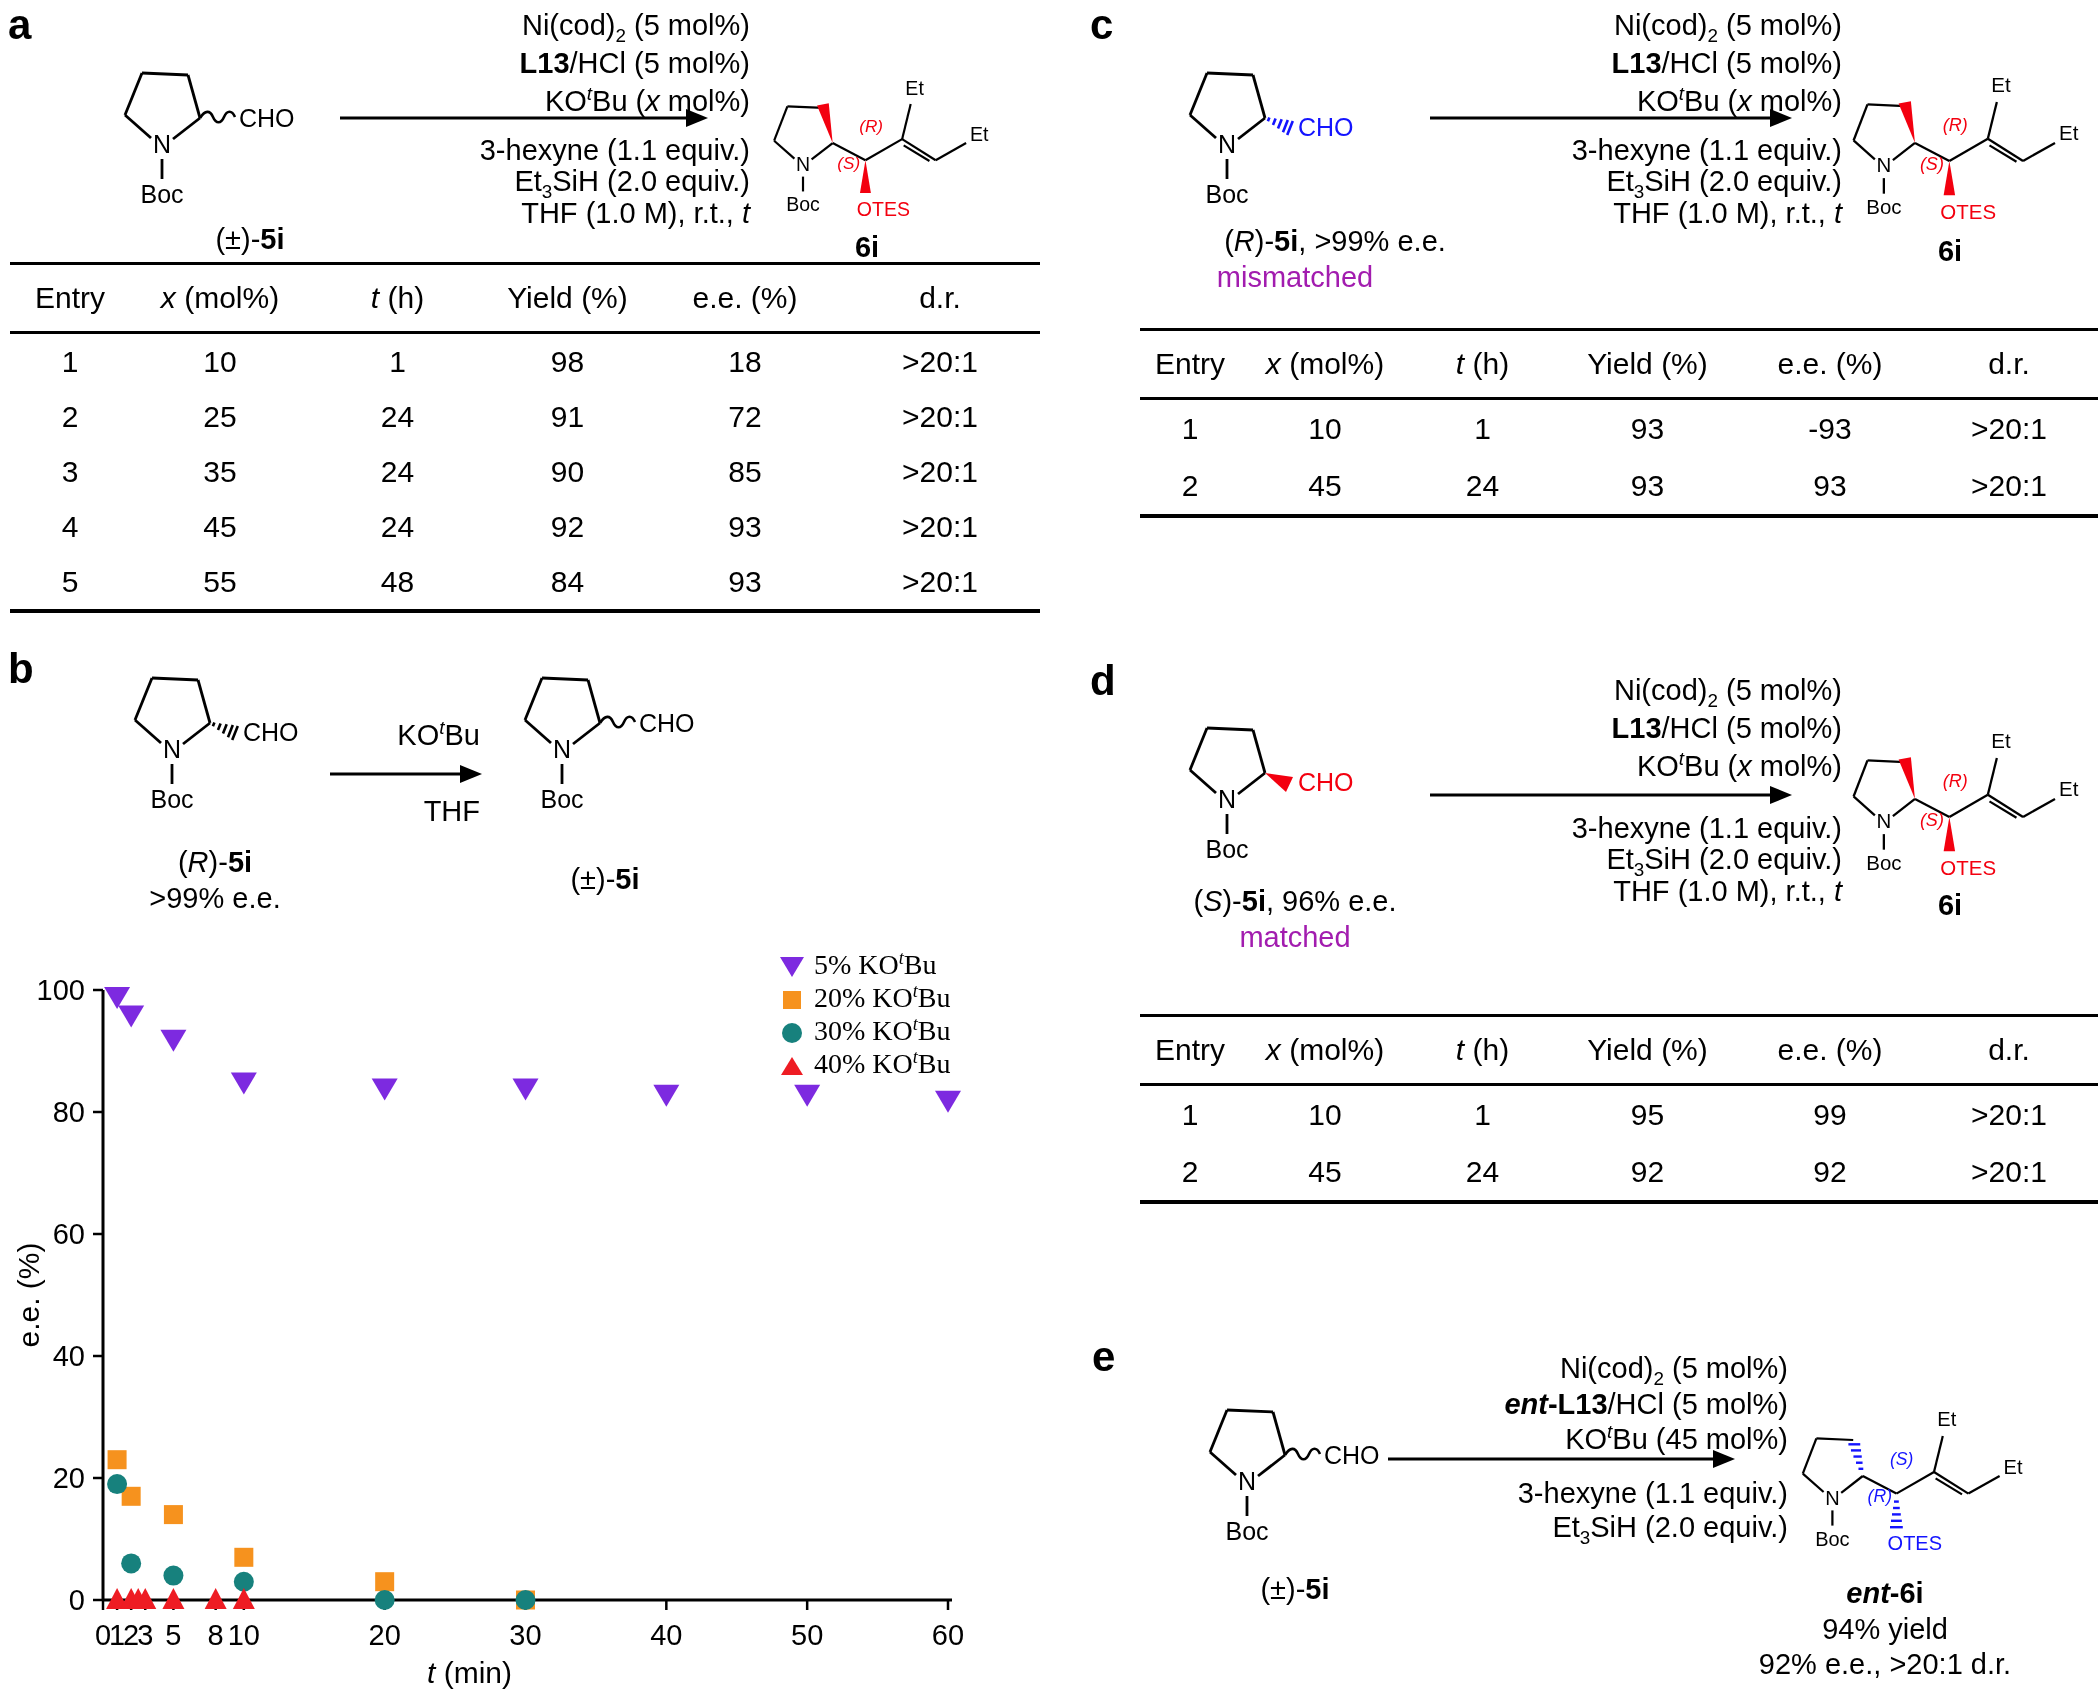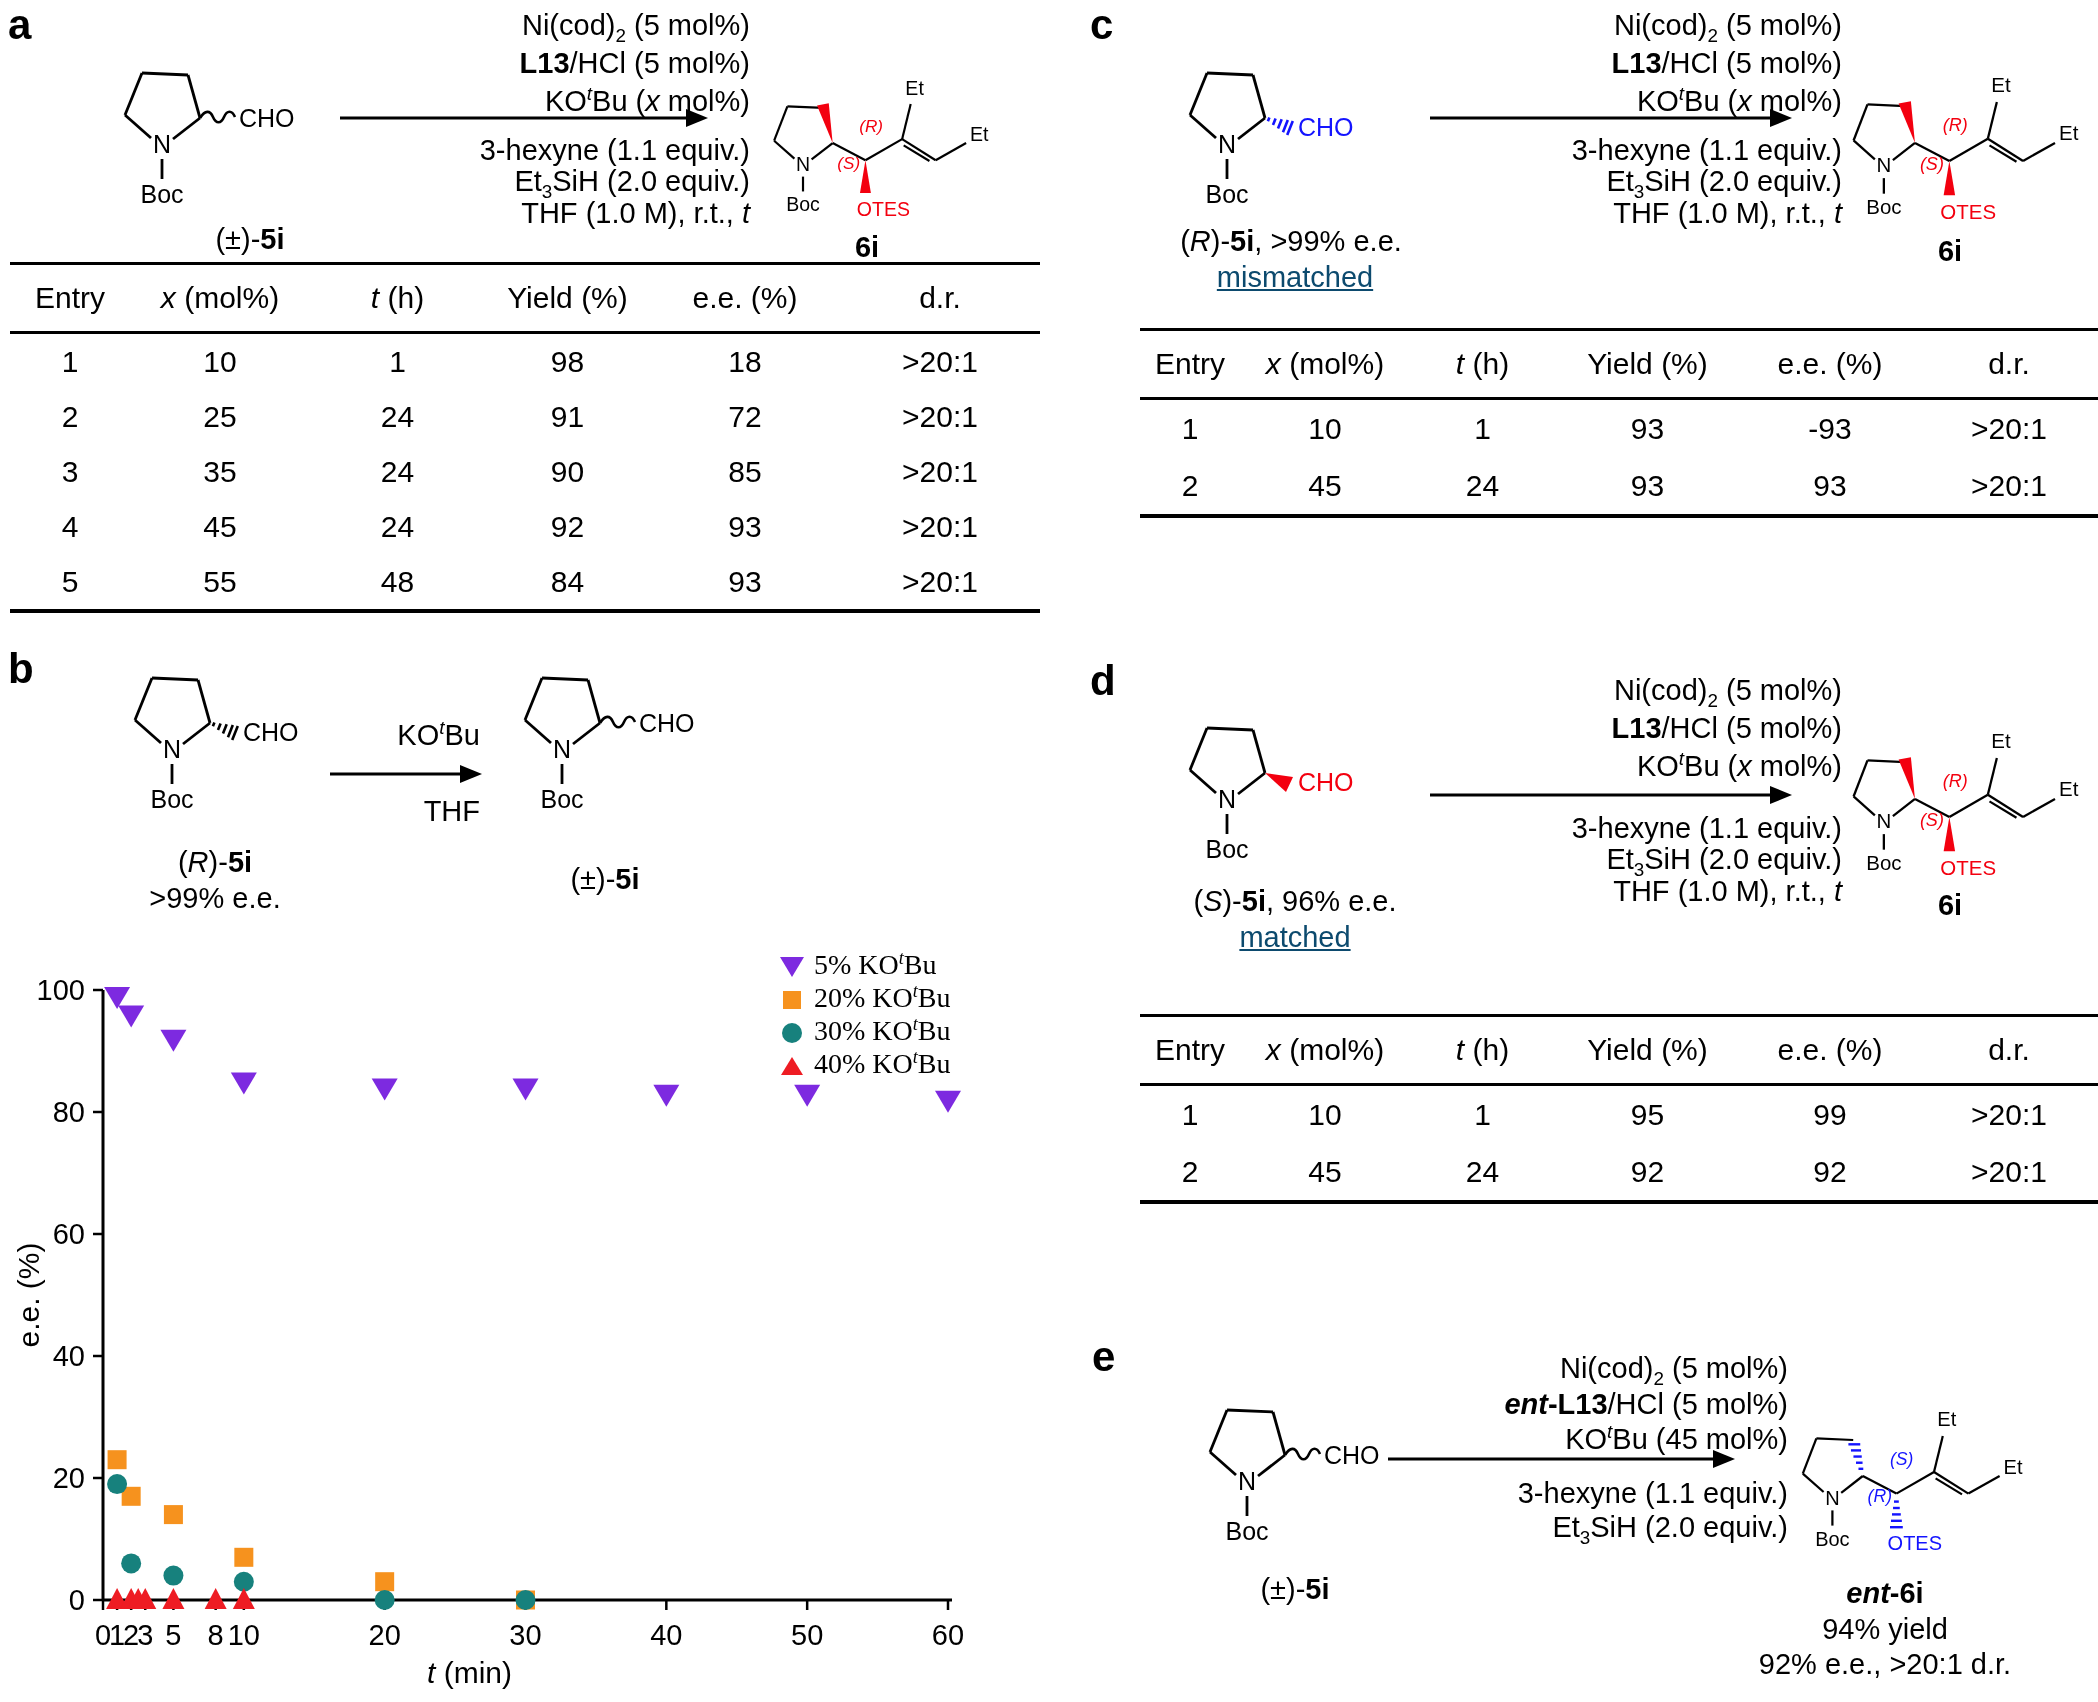--- a/index.html
+++ b/index.html
@@ -2,21 +2,21 @@
 <html><head>
 <meta charset="utf-8">
 <style>
   html,body{margin:0;padding:0;background:#fff;}
   #fig{position:relative;width:2098px;height:1702px;background:#fff;overflow:hidden;
        font-family:"Liberation Sans",sans-serif;color:#000;}
   .abs{position:absolute;}
   .panel-label{font-size:42px;font-weight:bold;line-height:42px;}
   .cond{font-size:29px;line-height:38px;height:38px;text-align:right;white-space:nowrap;}
   .sch{font-size:29px;line-height:34px;text-align:center;white-space:nowrap;}
-  .magenta{color:#0c4a6e;text-decoration:underline;}
+  .magenta{color:#a21caf;}
   sup{font-size:65%;vertical-align:super;line-height:0;}
   sub{font-size:65%;vertical-align:sub;line-height:0;}
   .struct text{font-family:"Liberation Sans",sans-serif;font-size:25px;}
   .struct .stereo-label{font-size:22px;font-style:italic;}
   .rtable{border-collapse:collapse;table-layout:fixed;border-top:3px solid #000;
           border-bottom:4px solid #000;font-size:30px;}
   .rtable th{font-weight:400;height:64px;border-bottom:3.5px solid #000;text-align:center;
              vertical-align:middle;white-space:nowrap;}
   .rtable td{height:53px;text-align:center;vertical-align:middle;white-space:nowrap;}
   .rtable.rows2 td{height:55px;}
@@ -300,21 +300,21 @@
     <text x="62" y="158" text-anchor="middle">Boc</text>
       <g stroke="#1414ff" stroke-width="2.6">
       <line x1="104.4" y1="72.6" x2="102.9" y2="76.3"></line>
       <line x1="110.6" y1="73.5" x2="108.0" y2="79.9"></line>
       <line x1="116.7" y1="74.3" x2="113.0" y2="83.6"></line>
       <line x1="122.8" y1="75.1" x2="118.0" y2="87.2"></line>
       <line x1="127.8" y1="76.1" x2="122.2" y2="90.0"></line>
       </g>
       <text x="133" y="91" fill="#1414ff">CHO</text>
     </svg>
-  <div class="abs sch" style="left:1151px;top:224px;width:280px;">(<i>R</i>)-<b>5i</b>, &gt;99% e.e.</div>
+  <div class="abs sch" style="left:1195px;top:224px;width:280px;">(<i>R</i>)-<b>5i</b>, &gt;99% e.e.</div>
   <div class="abs sch magenta" style="left:1155px;top:260px;width:280px;">mismatched</div>
 
   <div class="abs cond" style="left:1382px;top:6px;width:460px;">Ni(cod)<sub>2</sub> (5 mol%)</div>
   <div class="abs cond" style="left:1382px;top:44px;width:460px;"><b>L13</b>/HCl (5 mol%)</div>
   <div class="abs cond" style="left:1382px;top:82px;width:460px;">KO<sup><i>t</i></sup>Bu (<i>x</i> mol%)</div>
   <svg class="abs" style="left:1430px;top:106px;" width="362" height="24">
     <line x1="0" y1="12" x2="342" y2="12" stroke="#000" stroke-width="3"></line>
     <polygon points="340,3 362,12 340,21" fill="#000"></polygon>
   </svg>
   <div class="abs cond" style="left:1382px;top:131px;width:460px;">3-hexyne (1.1 equiv.)</div>

